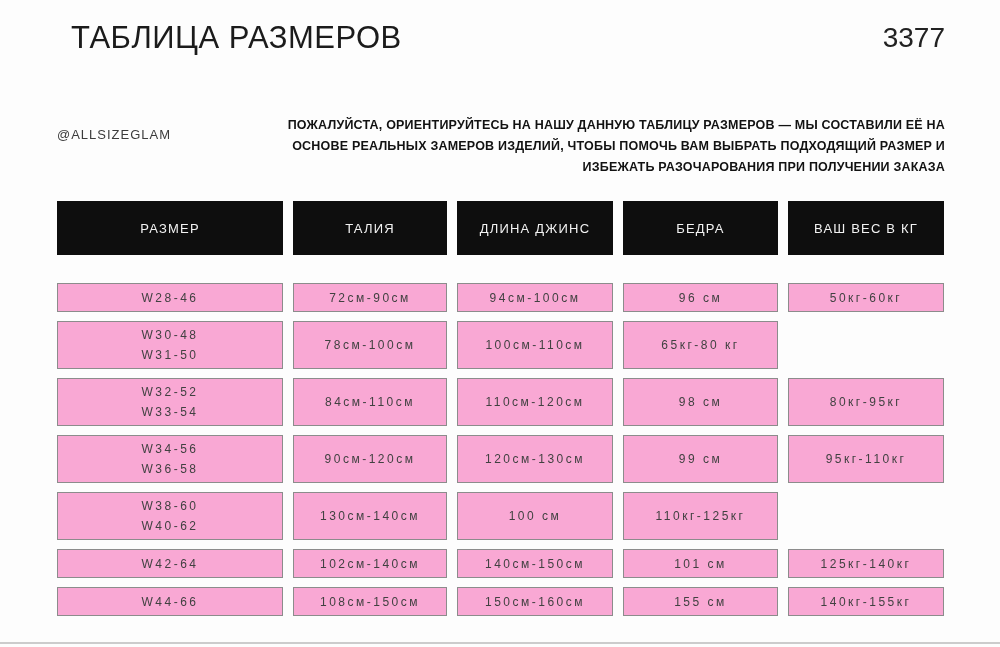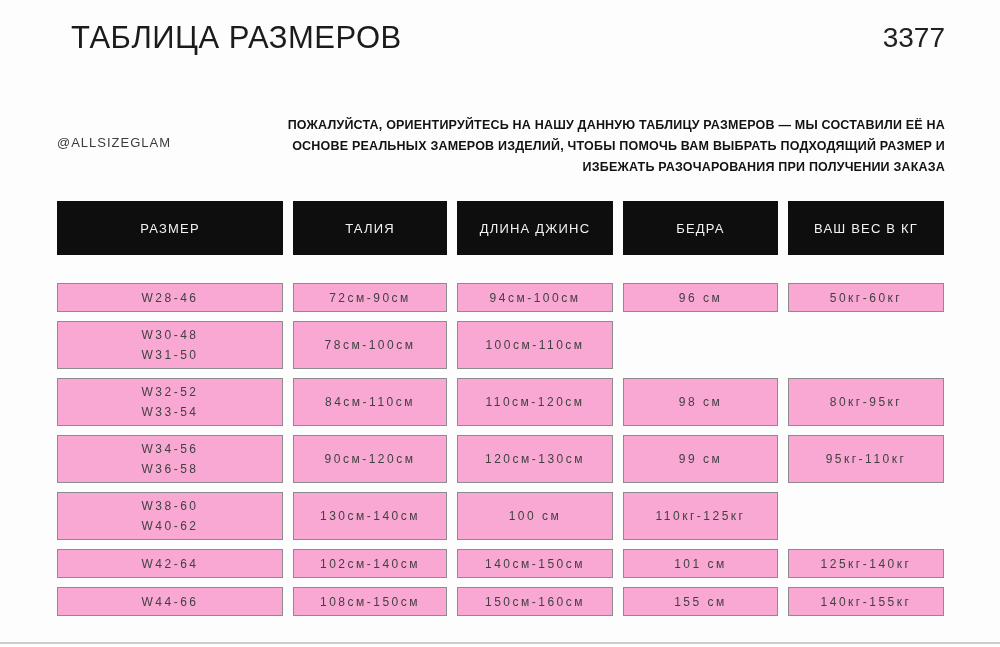--- a/index.html
+++ b/index.html
@@ -21,21 +21,21 @@
     line-height:36px; color:#1b1b1b;
   }
   .code {
     font-size:28px; font-weight:400; color:#222; line-height:36px;
   }
   .intro {
     display:flex; align-items:flex-start;
     margin-top:59px; padding:0 55px 0 57px;
   }
   .handle {
-    font-size:13px; letter-spacing:1px; color:#3c3c3c; margin-top:20px;
+    font-size:13px; letter-spacing:1px; color:#3c3c3c; margin-top:12px;
     white-space:nowrap;
   }
   .note {
     margin-left:auto; width:710px;
     text-align:right; font-weight:700; font-size:12.5px;
     line-height:21px; color:#121212; letter-spacing:0.2px;
   }
   .sizetable { margin:23px 55px 0 57px; }
   .grid5 {
     display:grid;
@@ -98,20 +98,21 @@
           <div class="tcell">72см-90см</div>
           <div class="tcell">94см-100см</div>
           <div class="tcell">96 см</div>
           <div class="tcell">50кг-60кг</div>
         </div>
         <div class="grid5 trow">
           <div class="tcell">W30-48
 W31-50</div>
           <div class="tcell">78см-100см</div>
           <div class="tcell">100см-110см</div>
+          <div class="tcell">65кг-80 кг</div>
         </div>
         <div class="grid5 trow">
           <div class="tcell">W32-52
 W33-54</div>
           <div class="tcell">84см-110см</div>
           <div class="tcell">110см-120см</div>
           <div class="tcell">98 см</div>
           <div class="tcell">80кг-95кг</div>
         </div>
         <div class="grid5 trow">

